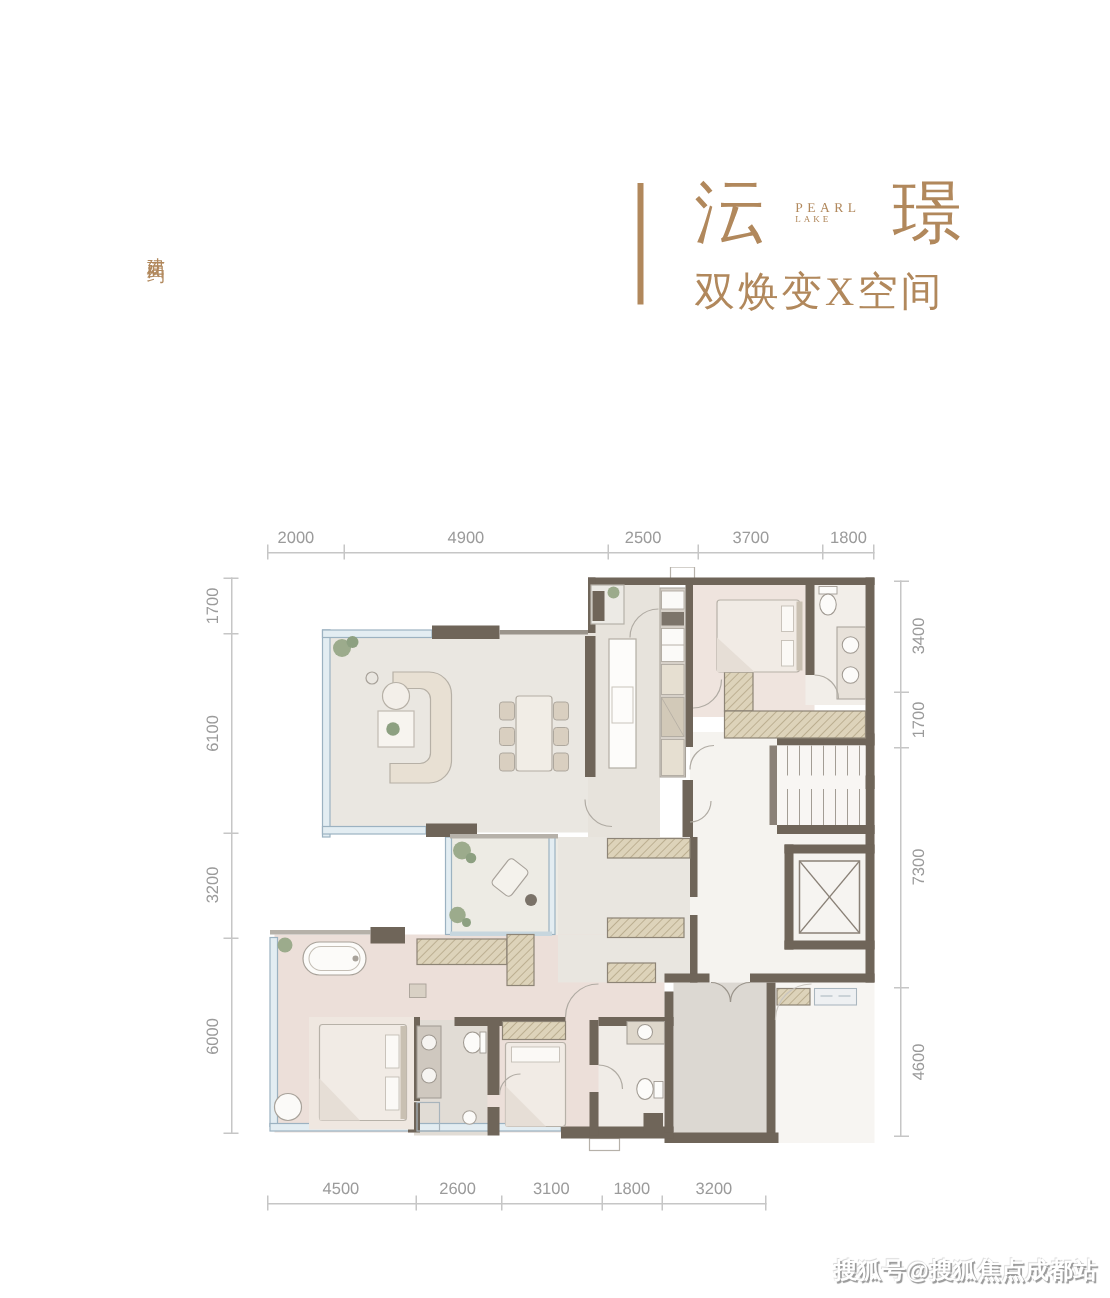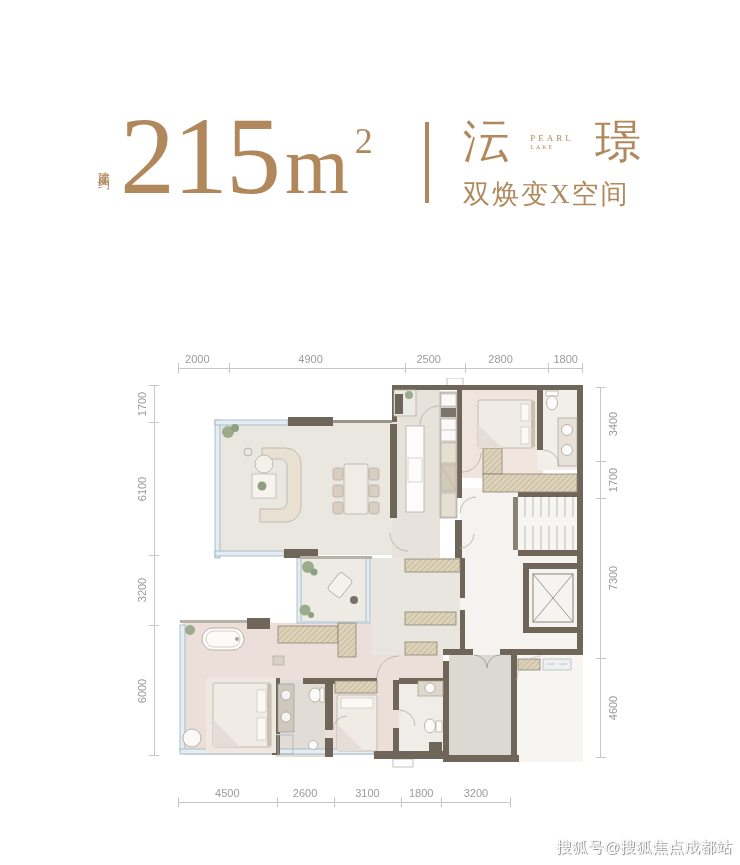--- a/index.html
+++ b/index.html
@@ -39,35 +39,30 @@
   .dimv.left  .seg:last-child::after { content:""; position:absolute; bottom:0; right:-5px; width:10px; height:1px; background:#c6c6c6; }
   .dimv.right .seg::before { content:""; position:absolute; top:0; left:-5px; width:10px; height:1px; background:#c6c6c6; }
   .dimv.right .seg:last-child::after { content:""; position:absolute; bottom:0; left:-5px; width:10px; height:1px; background:#c6c6c6; }
   .dimv .lbl { position:absolute; top:50%; left:50%; transform:translate(-50%,-50%) rotate(-90deg);
                font-size:11px; color:#9b9b9b; white-space:nowrap; }
 
   
   .plan { position:absolute; left:178px; top:378px; width:432px; height:392px; }
 
   
-  .watermark { position:absolute; left:556px; top:837px; font-size:15.5px; font-weight:normal;
+  .watermark { position:absolute; left:556px; top:837px; font-size:15.5px; font-weight:bold;
                color:#ffffff; text-shadow:1.2px 1.2px 0.5px #9a9a9a, -0.5px -0.5px 0.5px #d8d8d8;
                letter-spacing:0.5px; white-space:nowrap; }
 </style>
 </head>
 <body>
 
 <div class="page">
 
   <div class="accent area-label-v">建面约</div>
-  <div class="accent area-row">
-    <span class="area-num">215</span>
-    <span class="area-unit">m</span>
-    <span class="area-sup">2</span>
-  </div>
   <div class="hdr-divider"></div>
   <div class="brand accent">
     <div class="brand-row">
       <span class="brand-ch">沄</span>
       <span class="brand-logo">
         <div class="p1">PEARL</div>
         <div class="p2">LAKE</div>
       </span>
       <span class="brand-ch">璟</span>
     </div>
@@ -78,21 +73,21 @@
     <div class="seg" style="flex-grow:2000">
         <span class="lbl">2000</span>
       </div>
     <div class="seg" style="flex-grow:8500">
         <span class="lbl">4900</span>
       </div>
     <div class="seg" style="flex-grow:2500">
         <span class="lbl">2500</span>
       </div>
     <div class="seg" style="flex-grow:3700">
-        <span class="lbl">2800</span>
+        <span class="lbl">3700</span>
       </div>
     <div class="seg" style="flex-grow:1800">
         <span class="lbl">1800</span>
       </div>
   </div>
 
   <div class="dimv left" style="left:130px; top:385px; height:371px;">
     <div class="seg" style="flex-grow:1700">
         <span class="lbl">1700</span>
       </div>

